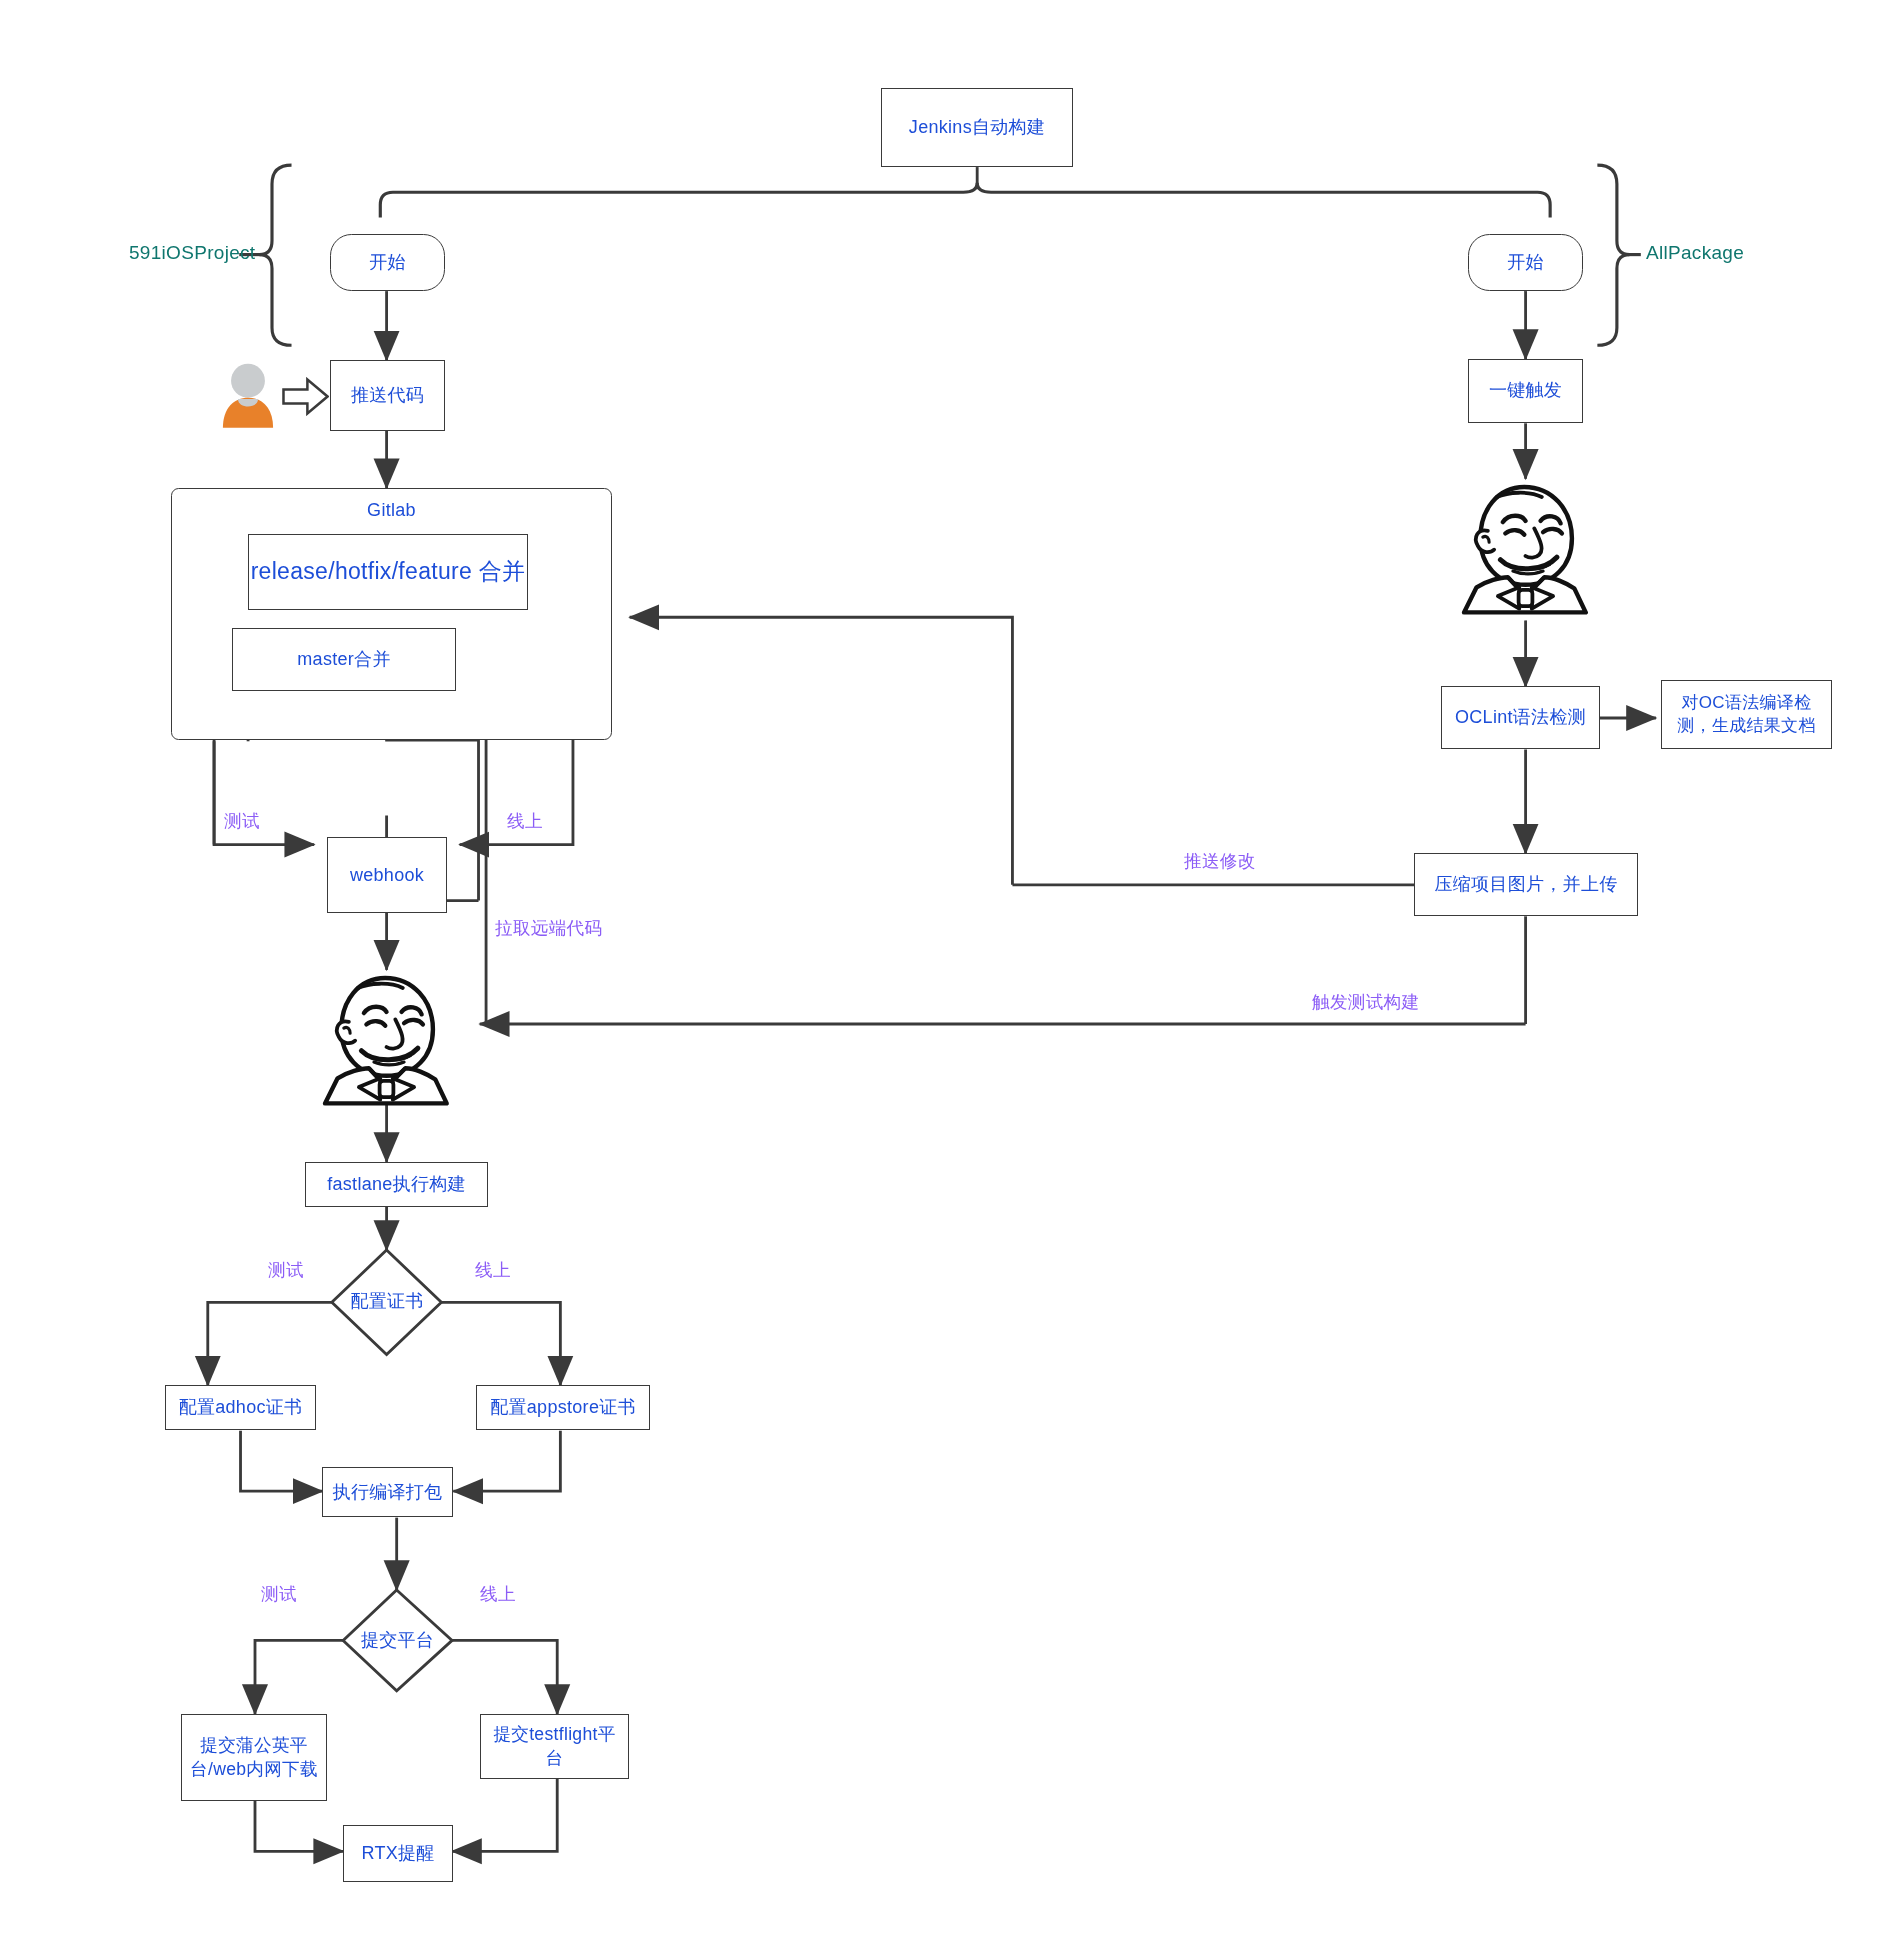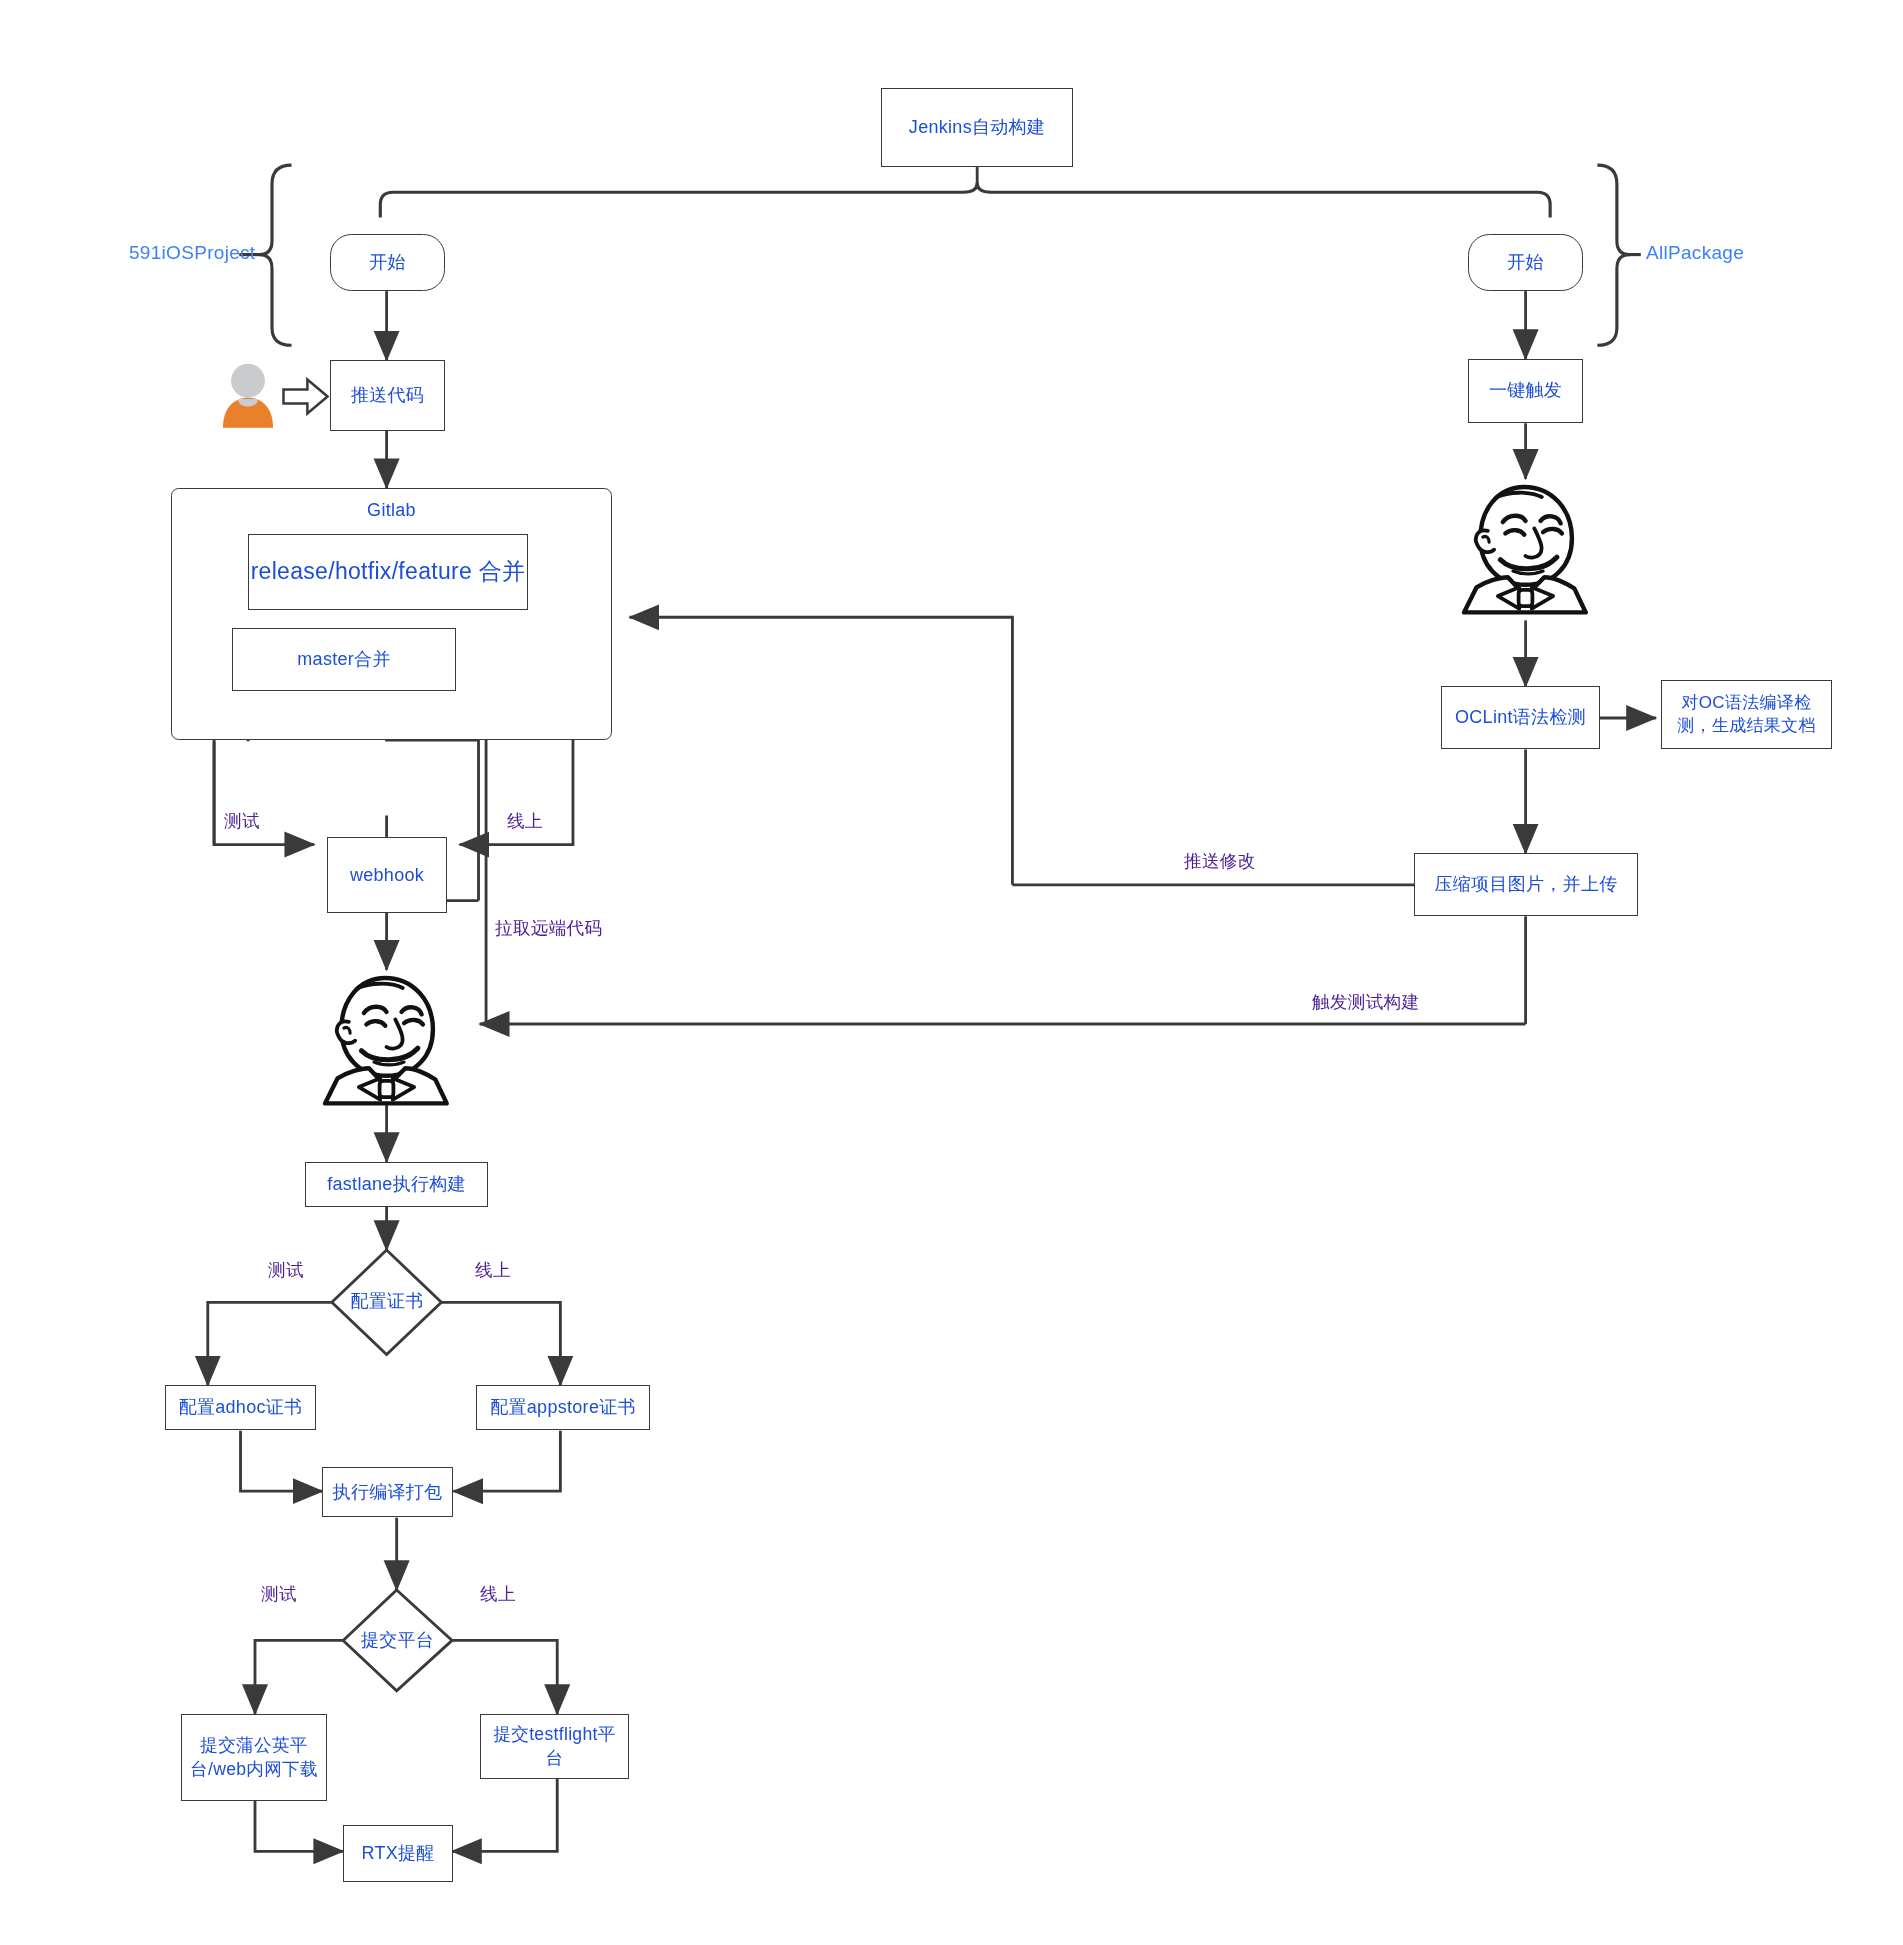--- a/index.html
+++ b/index.html
@@ -5,22 +5,22 @@
   html,body{margin:0;padding:0;background:#ffffff;}
   body{font-family:"Liberation Sans","DejaVu Sans",sans-serif;}
   #canvas{position:relative;width:1904px;height:1946px;background:#fff;overflow:hidden;}
   svg.layer{position:absolute;left:0;top:0;width:1904px;height:1946px;overflow:visible;}
   .node{position:absolute;box-sizing:border-box;background:#ffffff;border:1.9px solid #3a3a3a;
         display:flex;align-items:center;justify-content:center;text-align:center;
         color:#1d4ed8;font-size:18px;line-height:1.35;letter-spacing:0.3px;}
   .node.rounded{border-radius:21.4px;}
   .node.group{align-items:flex-start;justify-content:center;border-radius:7.6px;padding-top:8.8px;}
   .node.diamond{border:none;background:transparent;}
-  .edge-label{position:absolute;color:#4c1d95;font-size:17.6px;white-space:nowrap;letter-spacing:0.3px;text-align:right;}
-  .brace-label{position:absolute;color:#3b82f6;font-size:19px;white-space:nowrap;letter-spacing:0.3px;}
+  .edge-label{position:absolute;color:#8b5cf6;font-size:17.6px;white-space:nowrap;letter-spacing:0.3px;text-align:right;}
+  .brace-label{position:absolute;color:#0f766e;font-size:19px;white-space:nowrap;letter-spacing:0.3px;}
   .icon-wrap{position:absolute;}
   .node span{pointer-events:none;}
 </style>
 </head>
 <body>
 
 <div id="canvas">
 
   <svg class="layer" viewBox="0 0 3024 3090" width="1904" height="1946">
     <defs>

